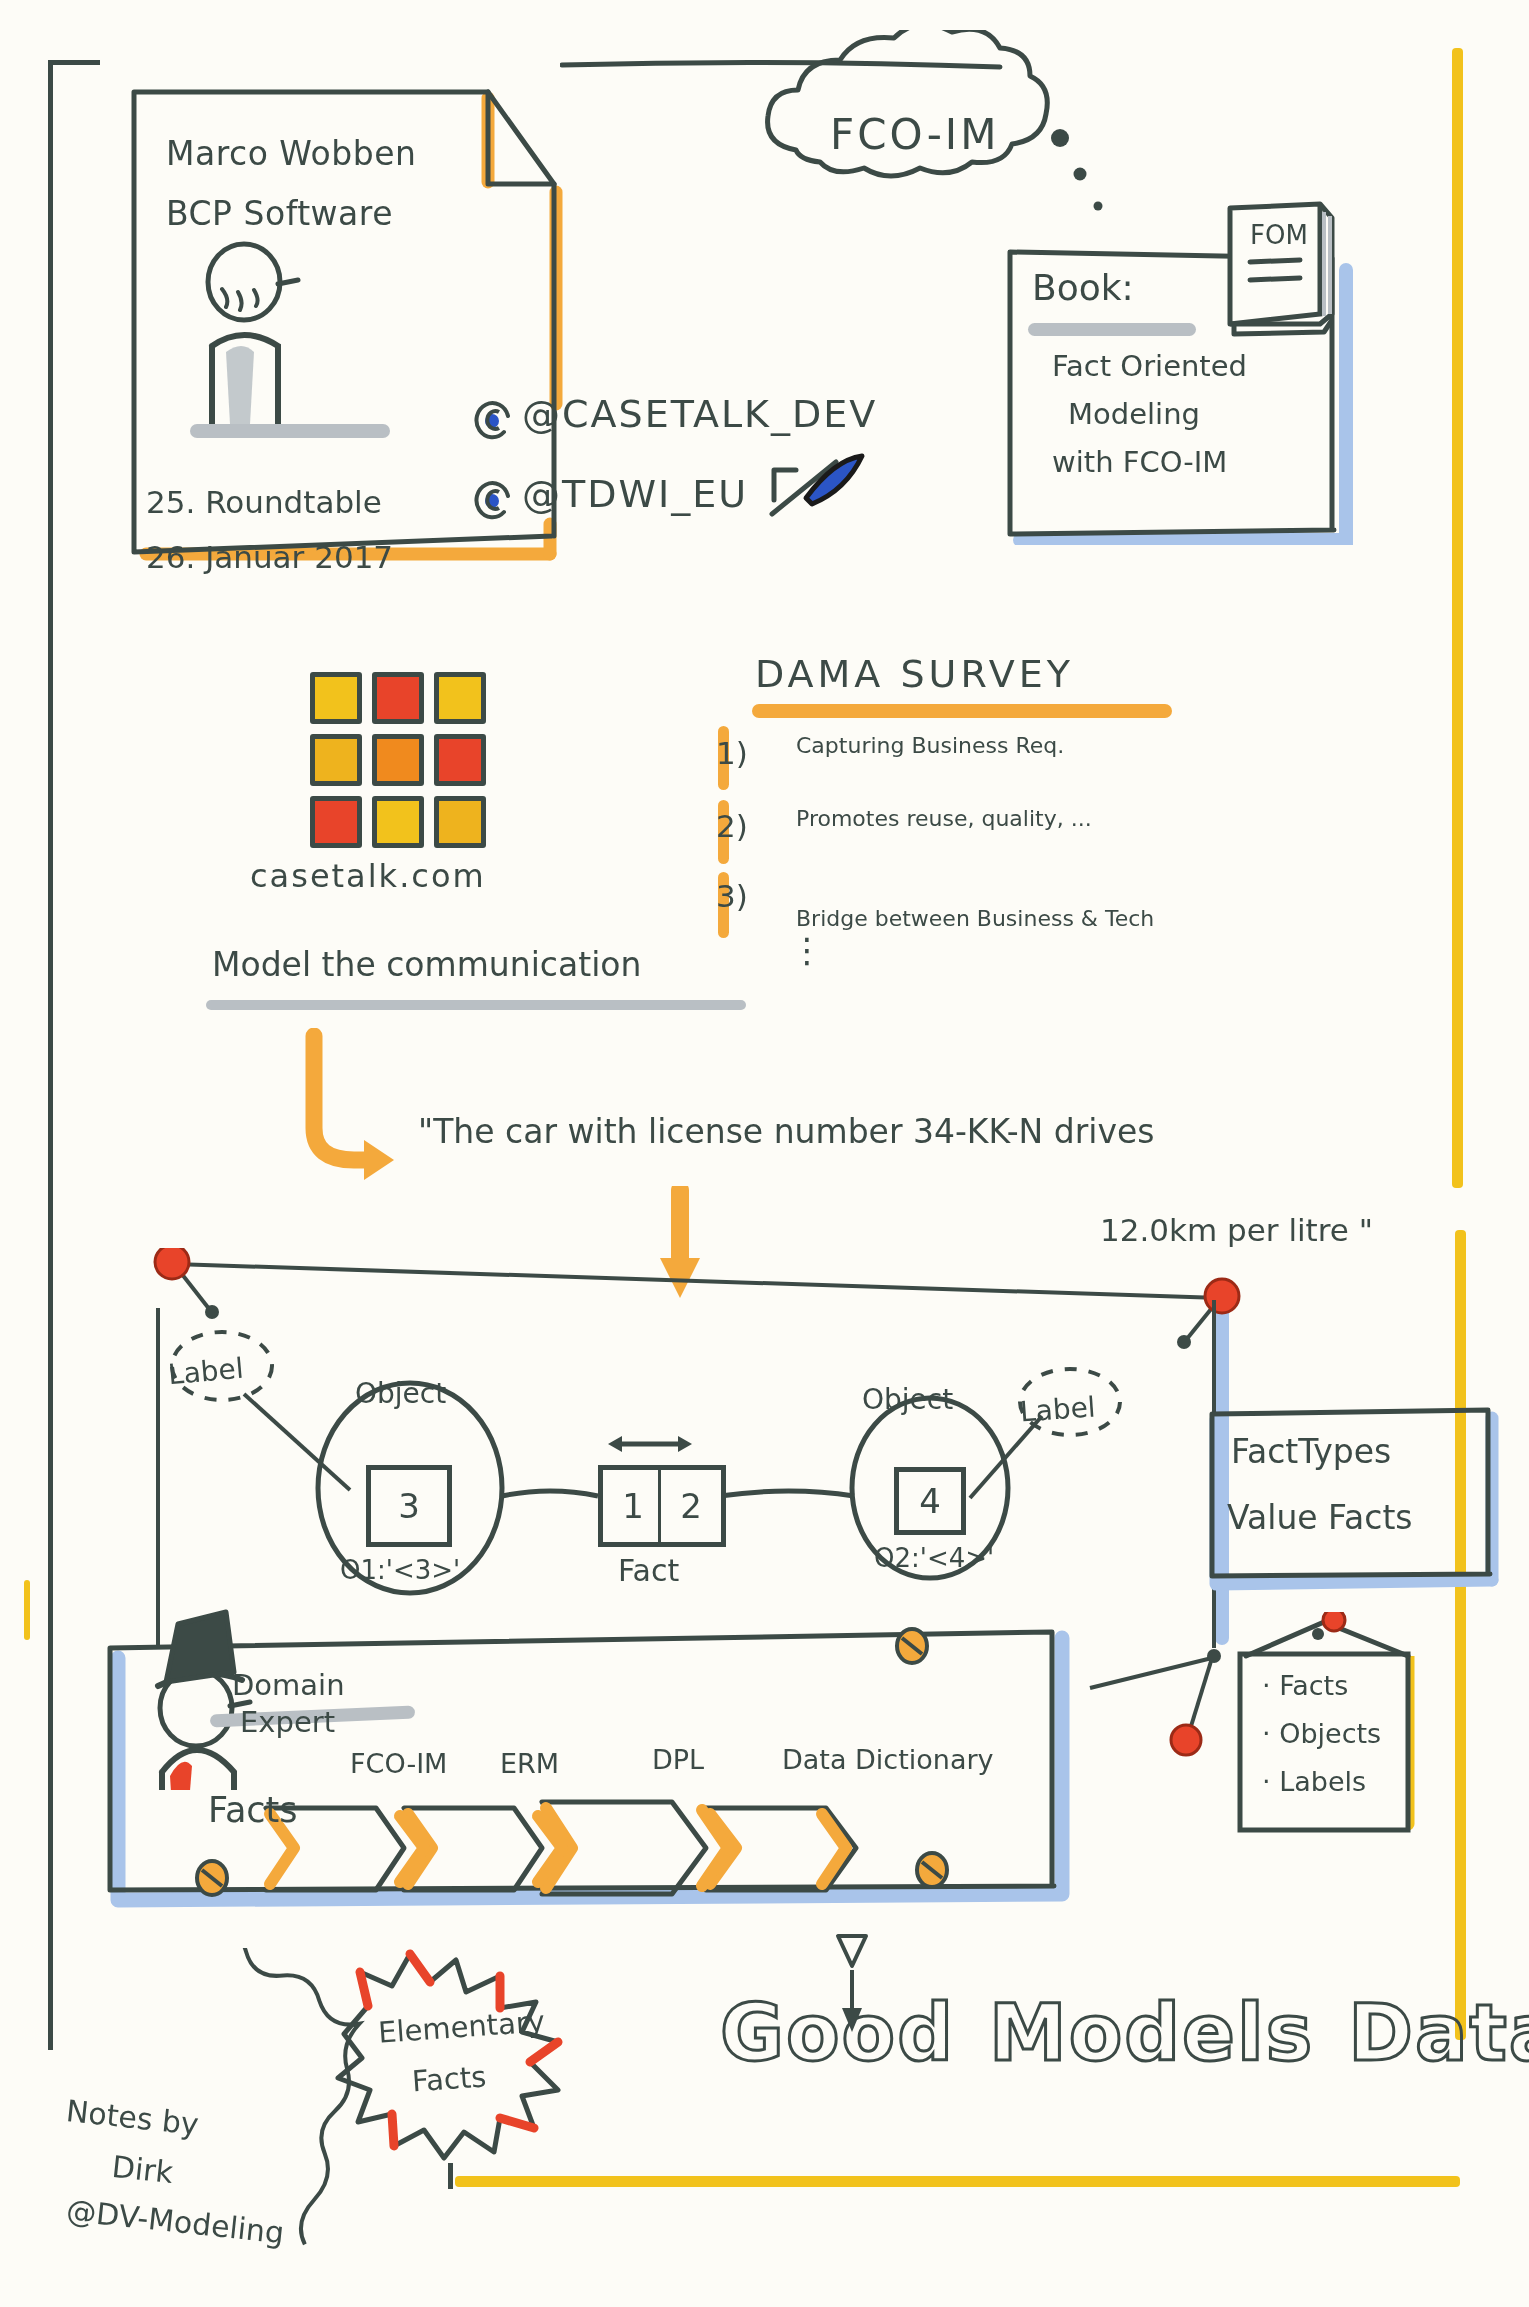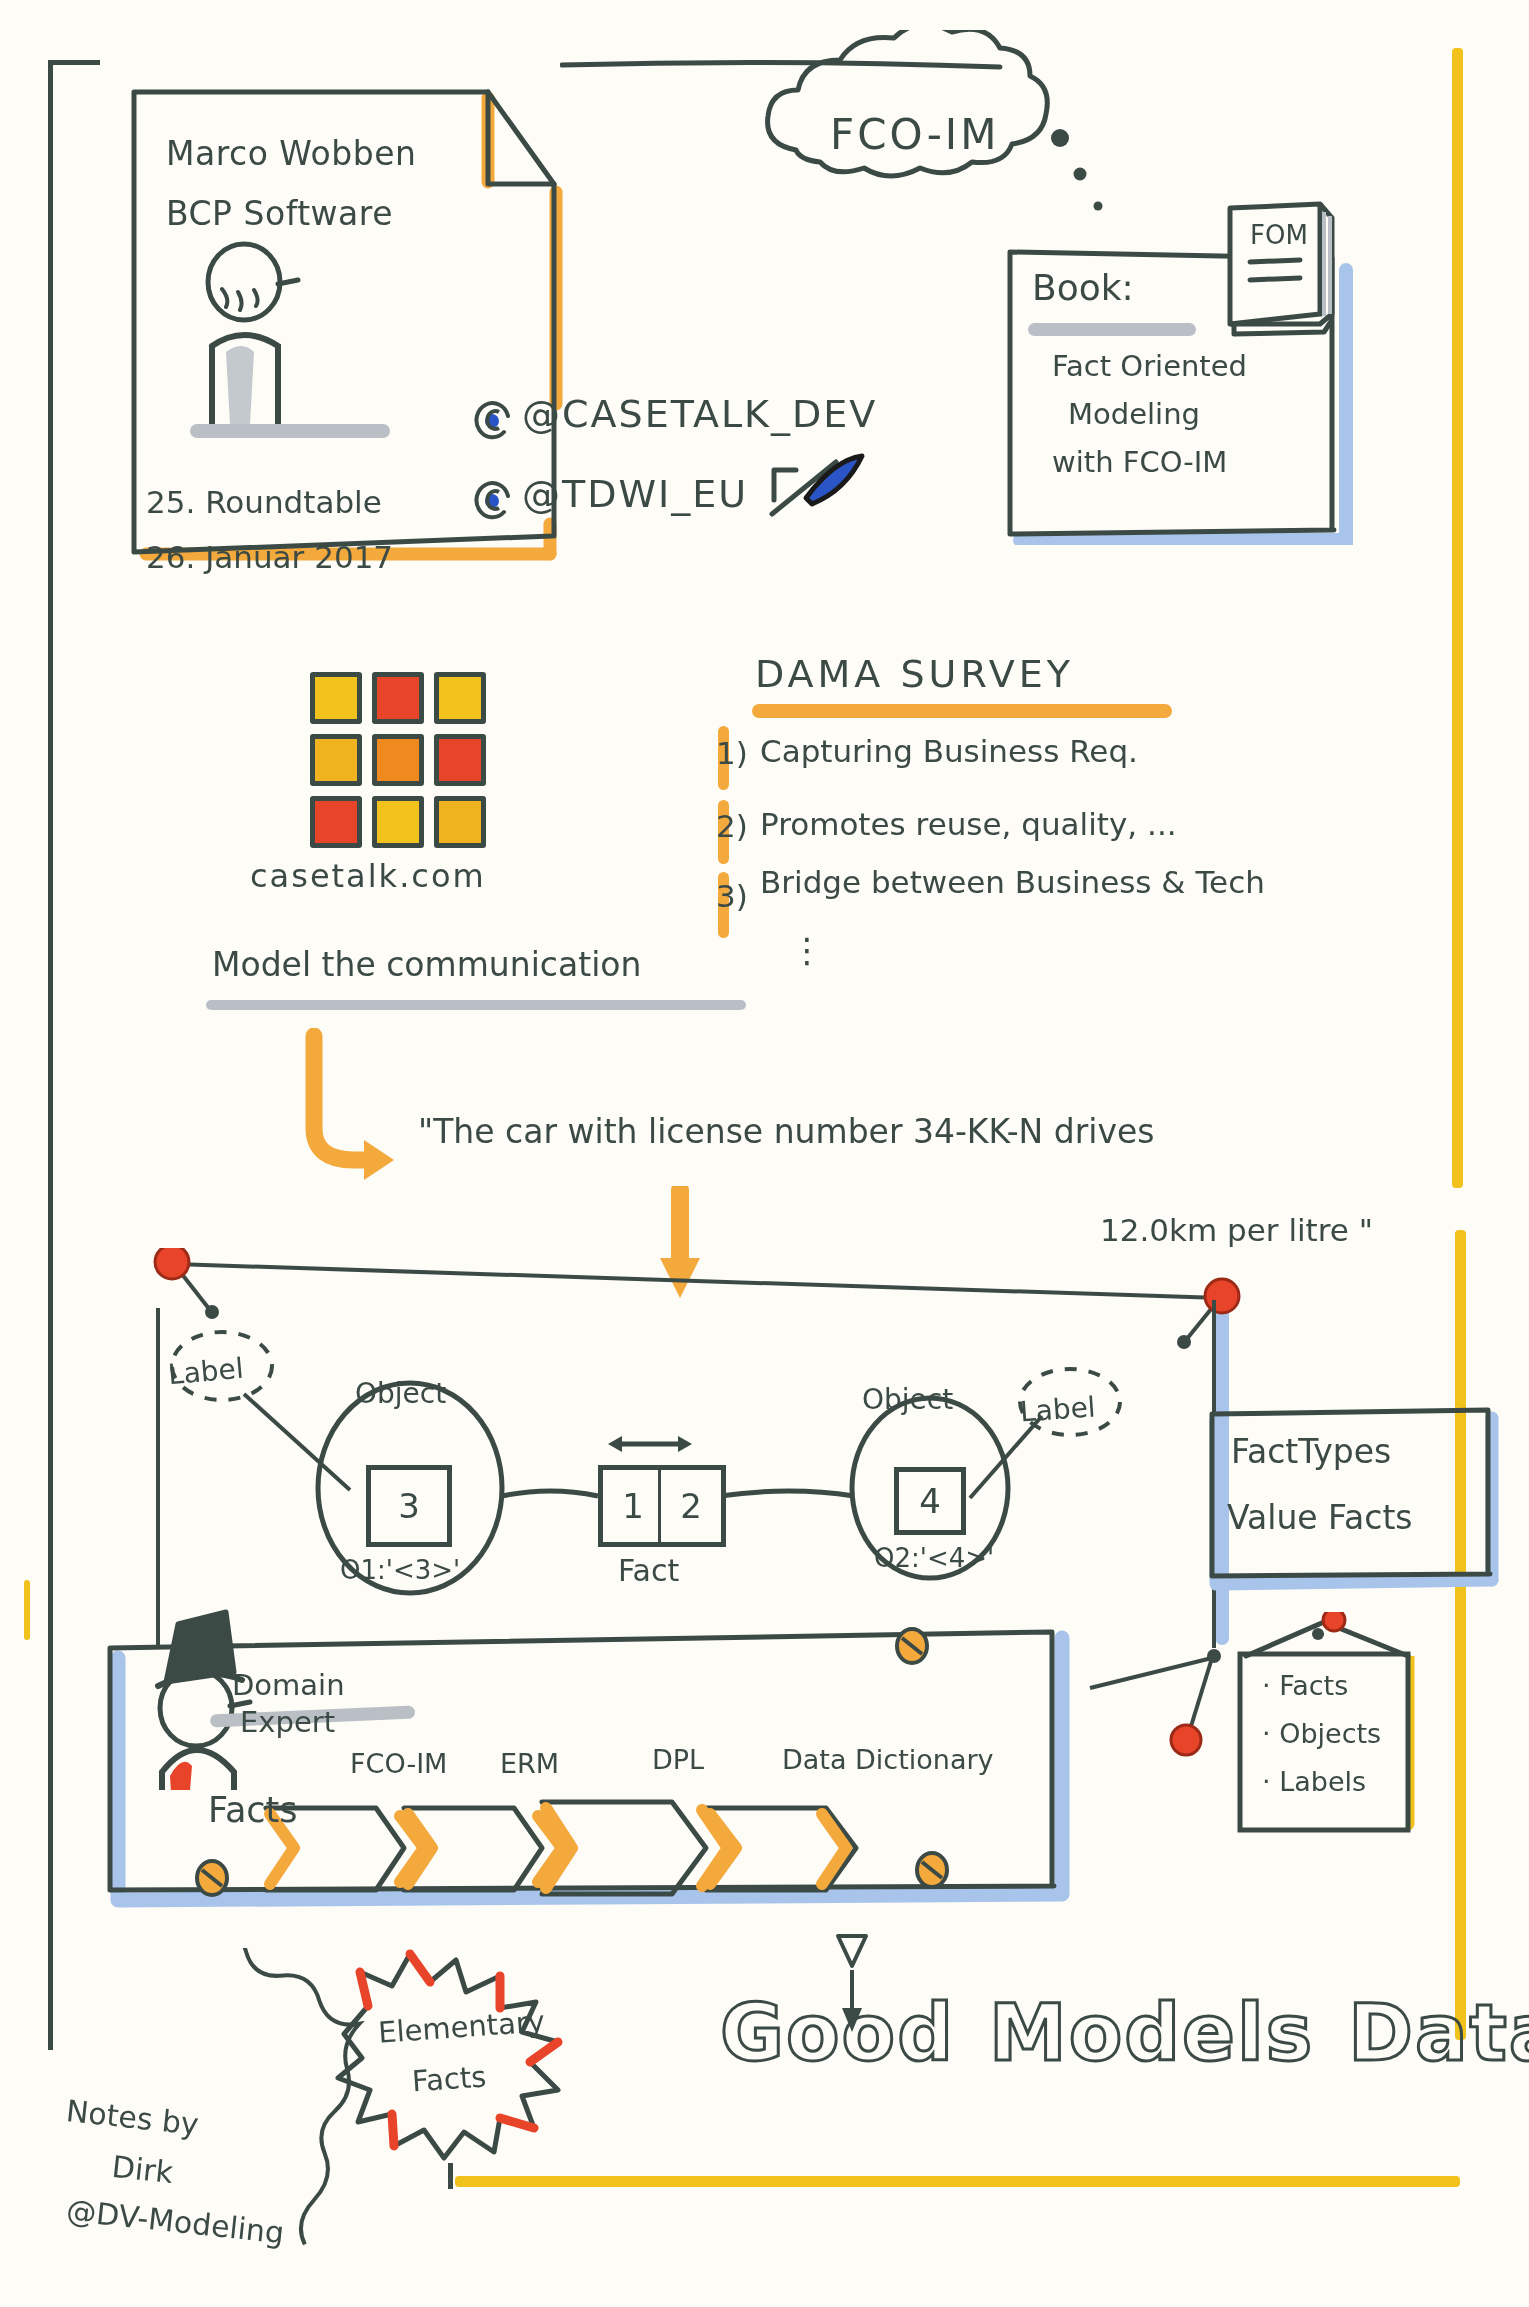--- a/index.html
+++ b/index.html
@@ -45,21 +45,21 @@
   .book-l3{position:absolute;left:42px;top:200px;font-size:29px;}
 
   
   .logo{position:absolute;left:310px;top:672px;width:180px;height:180px;}
   .logo .cell{position:absolute;width:42px;height:42px;border:5px solid #3c4a46;border-radius:3px;}
   .logo-cap{position:absolute;left:250px;top:857px;font-size:32px;letter-spacing:2px;}
 
   
   .dama-title{position:absolute;left:755px;top:652px;font-size:38px;letter-spacing:4px;}
   .dama-ul{position:absolute;left:752px;top:704px;width:420px;height:14px;background:#f4a93c;border-radius:7px;}
-  .dama-item{position:absolute;font-size:31px;white-space:nowrap;}
+  .dama-item{position:absolute;font-size:22px;white-space:nowrap;margin-left:36px;}
   .dama-num{position:absolute;font-size:31px;}
   .dama-brace{position:absolute;width:11px;background:#f4a93c;border-radius:6px;}
   .dama-dots{position:absolute;left:790px;top:930px;font-size:34px;letter-spacing:0;}
 
   
   .mtc{position:absolute;left:212px;top:945px;font-size:33px;}
   .mtc-ul{position:absolute;left:206px;top:1000px;width:540px;height:10px;background:#b9bfc4;border-radius:5px;}
 
   
   .quote1{position:absolute;left:418px;top:1112px;font-size:33px;white-space:nowrap;}
@@ -212,21 +212,21 @@
   <div class="dama-brace" style="left:718px;top:726px;height:64px;"></div>
   <div class="hand dama-num" style="left:716px;top:735px;">1)</div>
   <div class="hand dama-item" style="left:760px;top:733px;">Capturing Business Req.</div>
 
   <div class="dama-brace" style="left:718px;top:800px;height:64px;"></div>
   <div class="hand dama-num" style="left:716px;top:808px;">2)</div>
   <div class="hand dama-item" style="left:760px;top:806px;">Promotes reuse, quality, ...</div>
 
   <div class="dama-brace" style="left:718px;top:872px;height:66px;"></div>
   <div class="hand dama-num" style="left:716px;top:878px;">3)</div>
-  <div class="hand dama-item" style="left:760px;top:864px;">Bridge between Business &amp; Tech</div>
+  <div class="hand dama-item" style="left:760px;top:906px;">Bridge between Business &amp; Tech</div>
 
   <div class="hand dama-dots">⋮</div>
 
   <div class="hand mtc">Model the communication</div>
   <div class="mtc-ul"></div>
 
   <svg class="ab" style="left:290px;top:1028px;width:120px;height:160px;" viewBox="0 0 120 160">
     <path d="M24,8 L24,100 q0,32 40,32 L82,132" stroke="#f4a93c" stroke-width="17" fill="none" stroke-linecap="round" stroke-linejoin="round"></path>
     <path d="M74,112 L104,132 L74,152 Z" fill="#f4a93c"></path>
   </svg>

